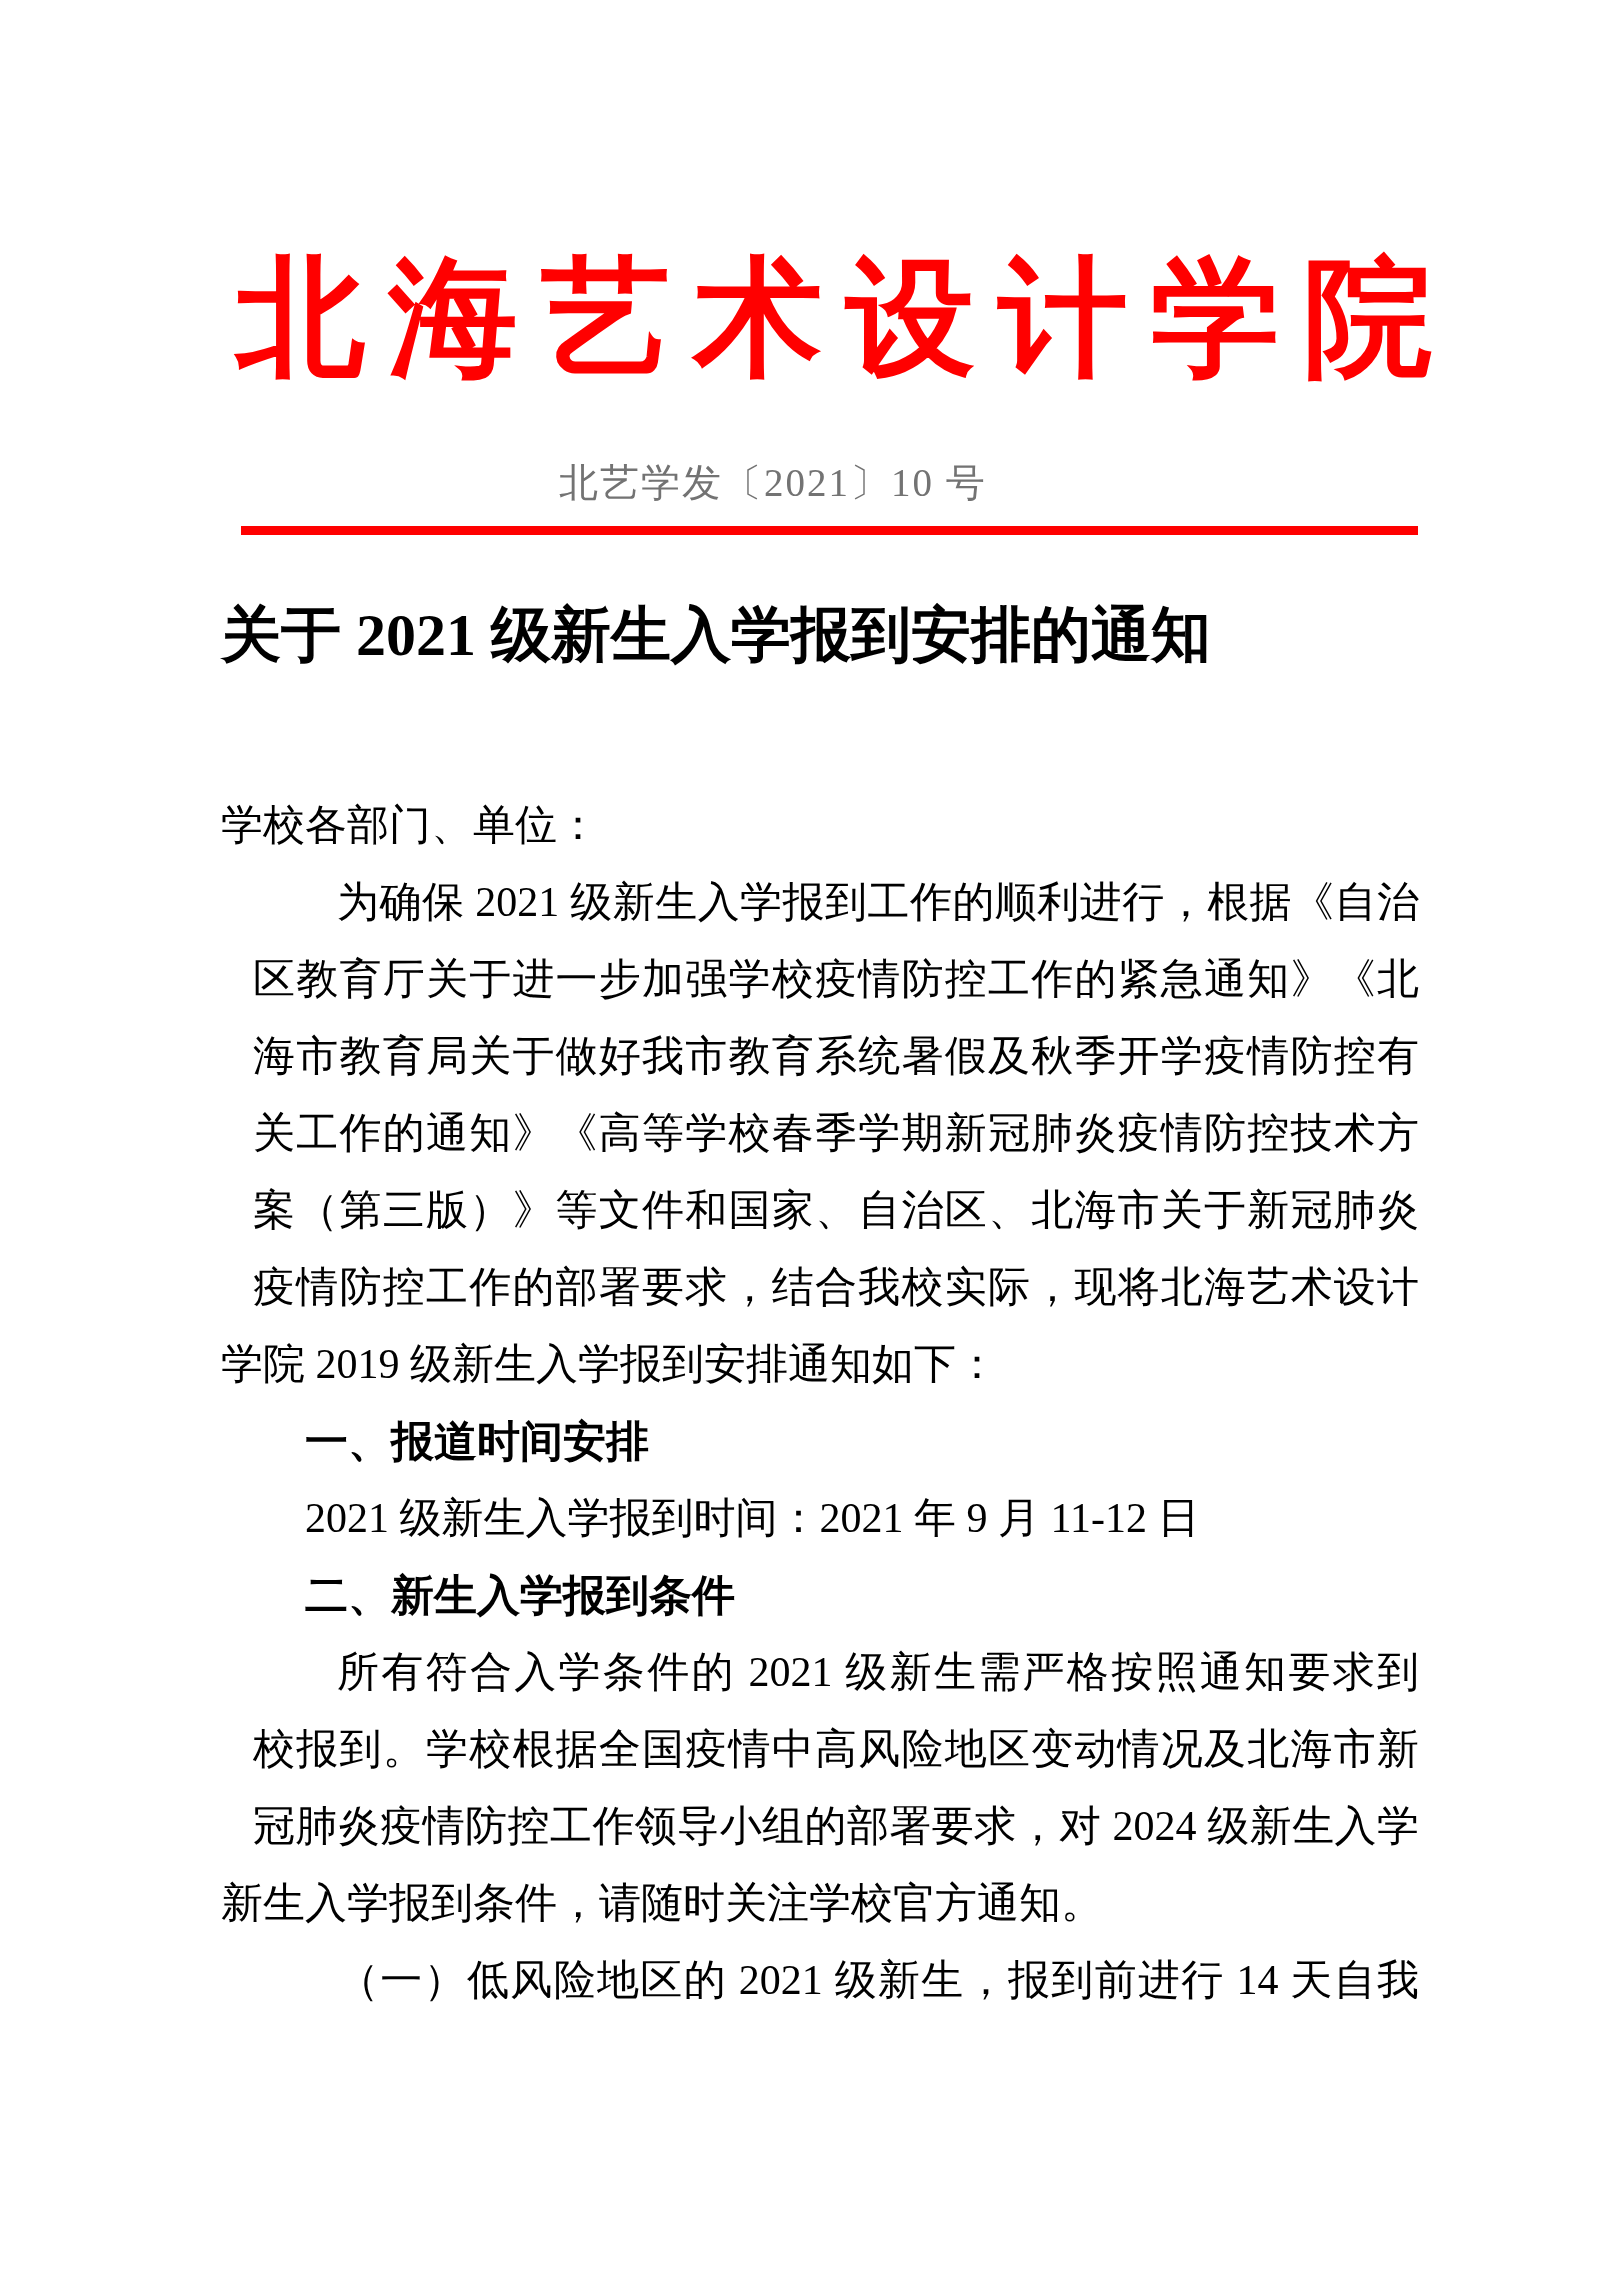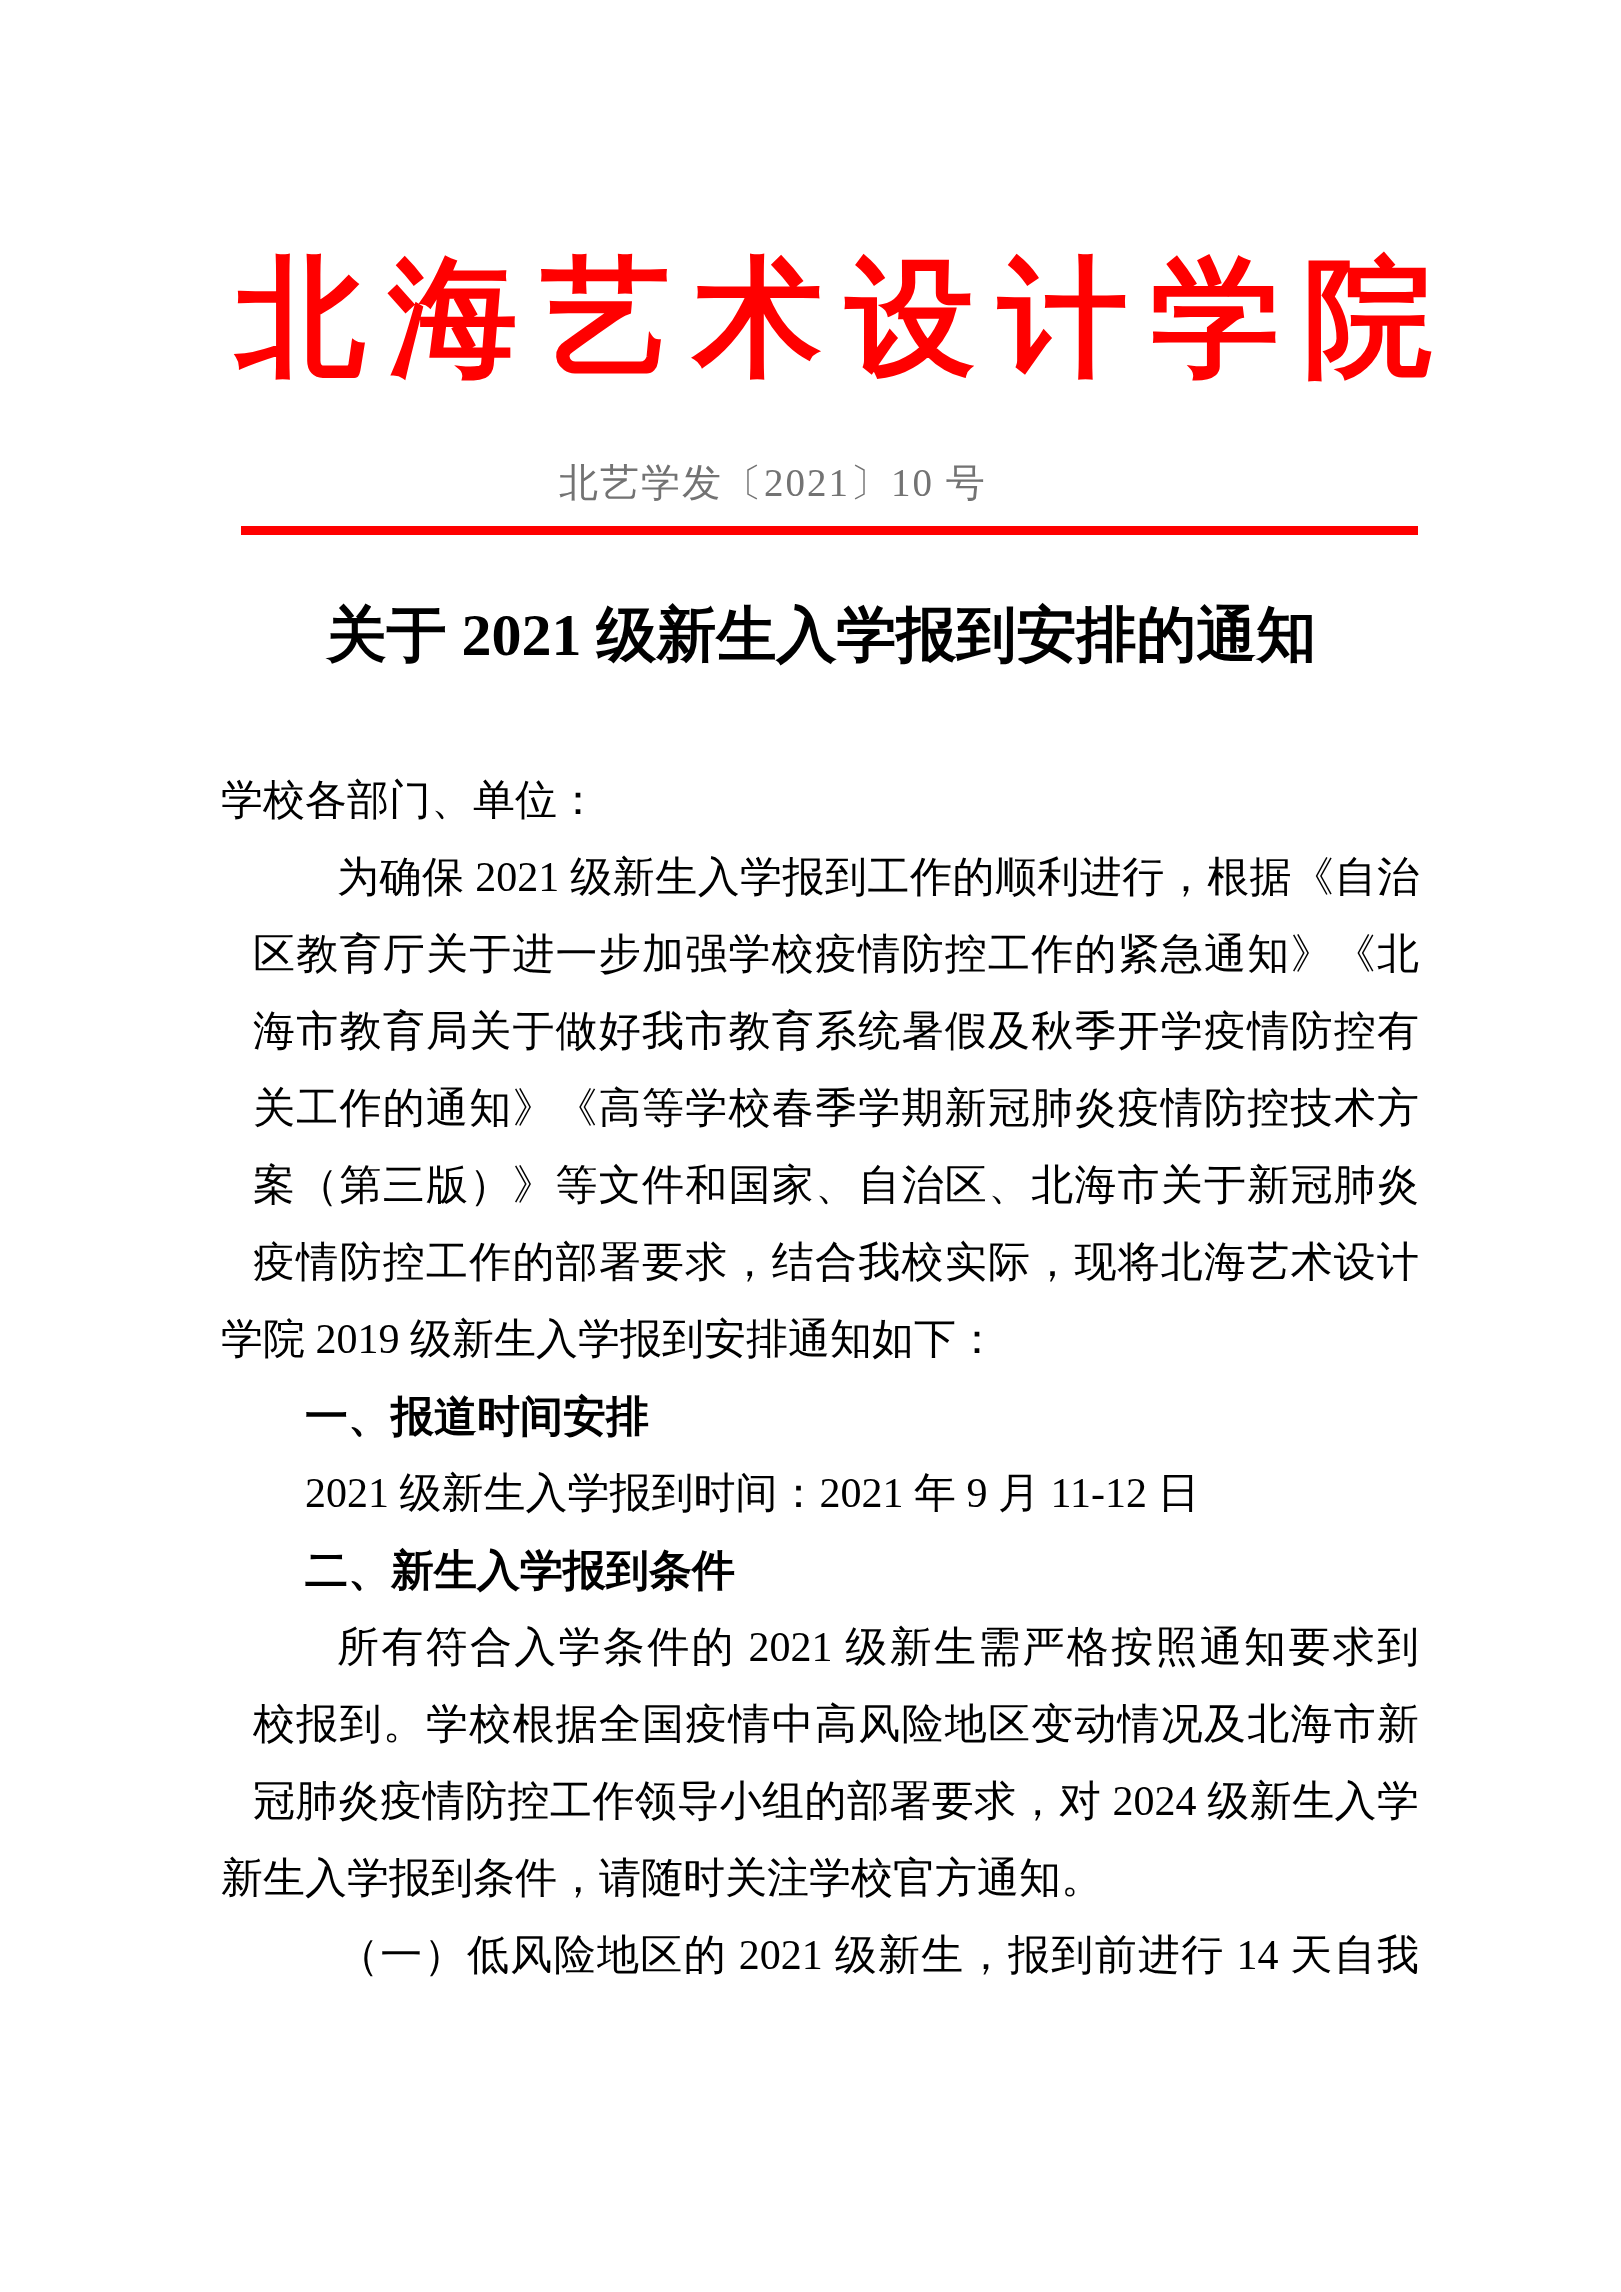--- a/index.html
+++ b/index.html
@@ -46,29 +46,28 @@
     background: #ff0000;
   }
   .notice-title {
     position: absolute;
     left: 221px;
     top: 596px;
     width: 1201px;
     font-size: 60px;
     line-height: 78px;
     font-weight: 700;
-    text-align: center;
     white-space: nowrap;
     color: #000000;
     font-family: "Liberation Serif", "DejaVu Serif", serif;
   }
   .body-text {
     position: absolute;
     left: 221px;
-    top: 762px;
+    top: 787px;
     width: 1198px;
   }
   .line {
     height: 77px;
     line-height: 77px;
     font-size: 42px;
     overflow: hidden;
     text-align: left;
   }
   .line.indent { text-indent: 84px; }

